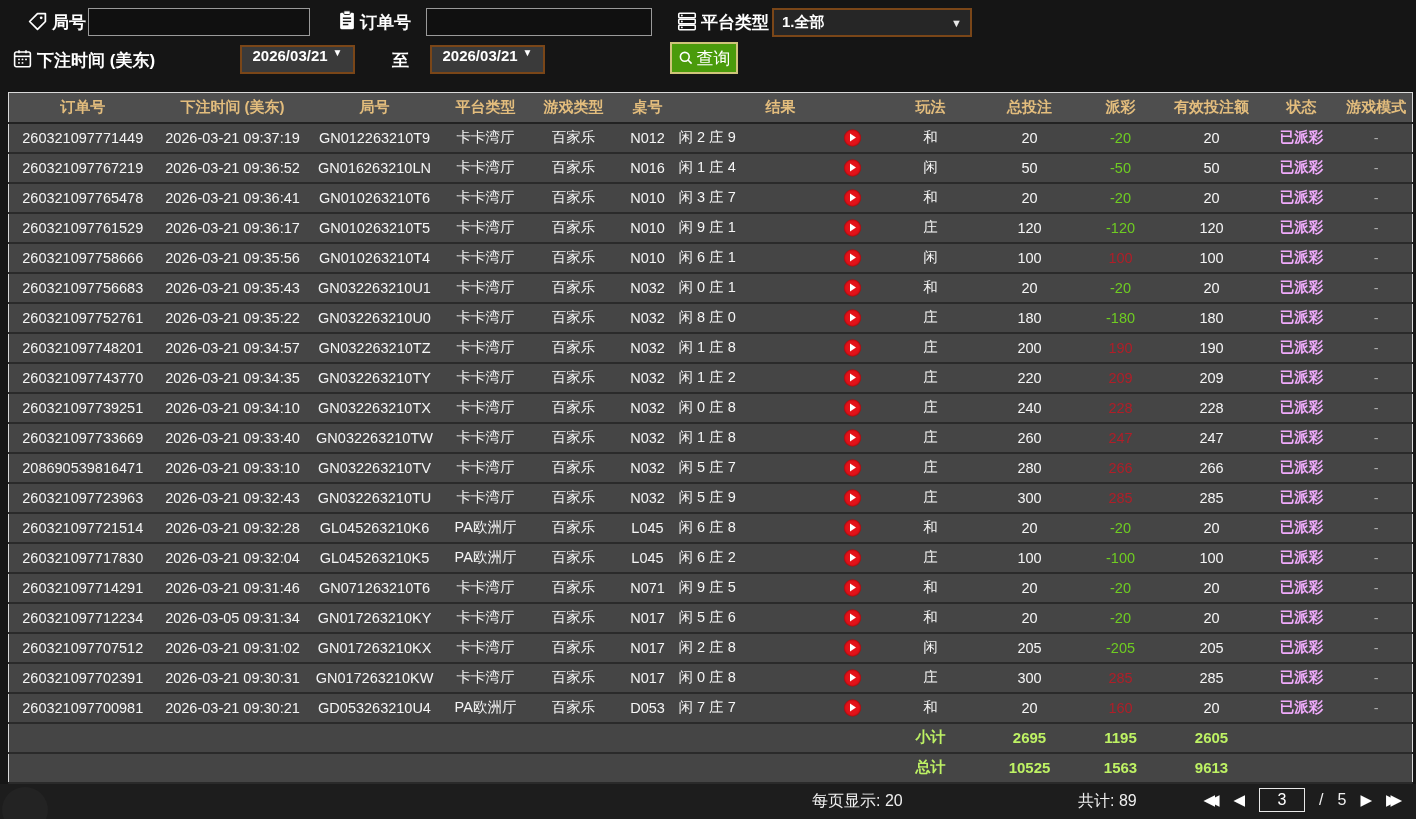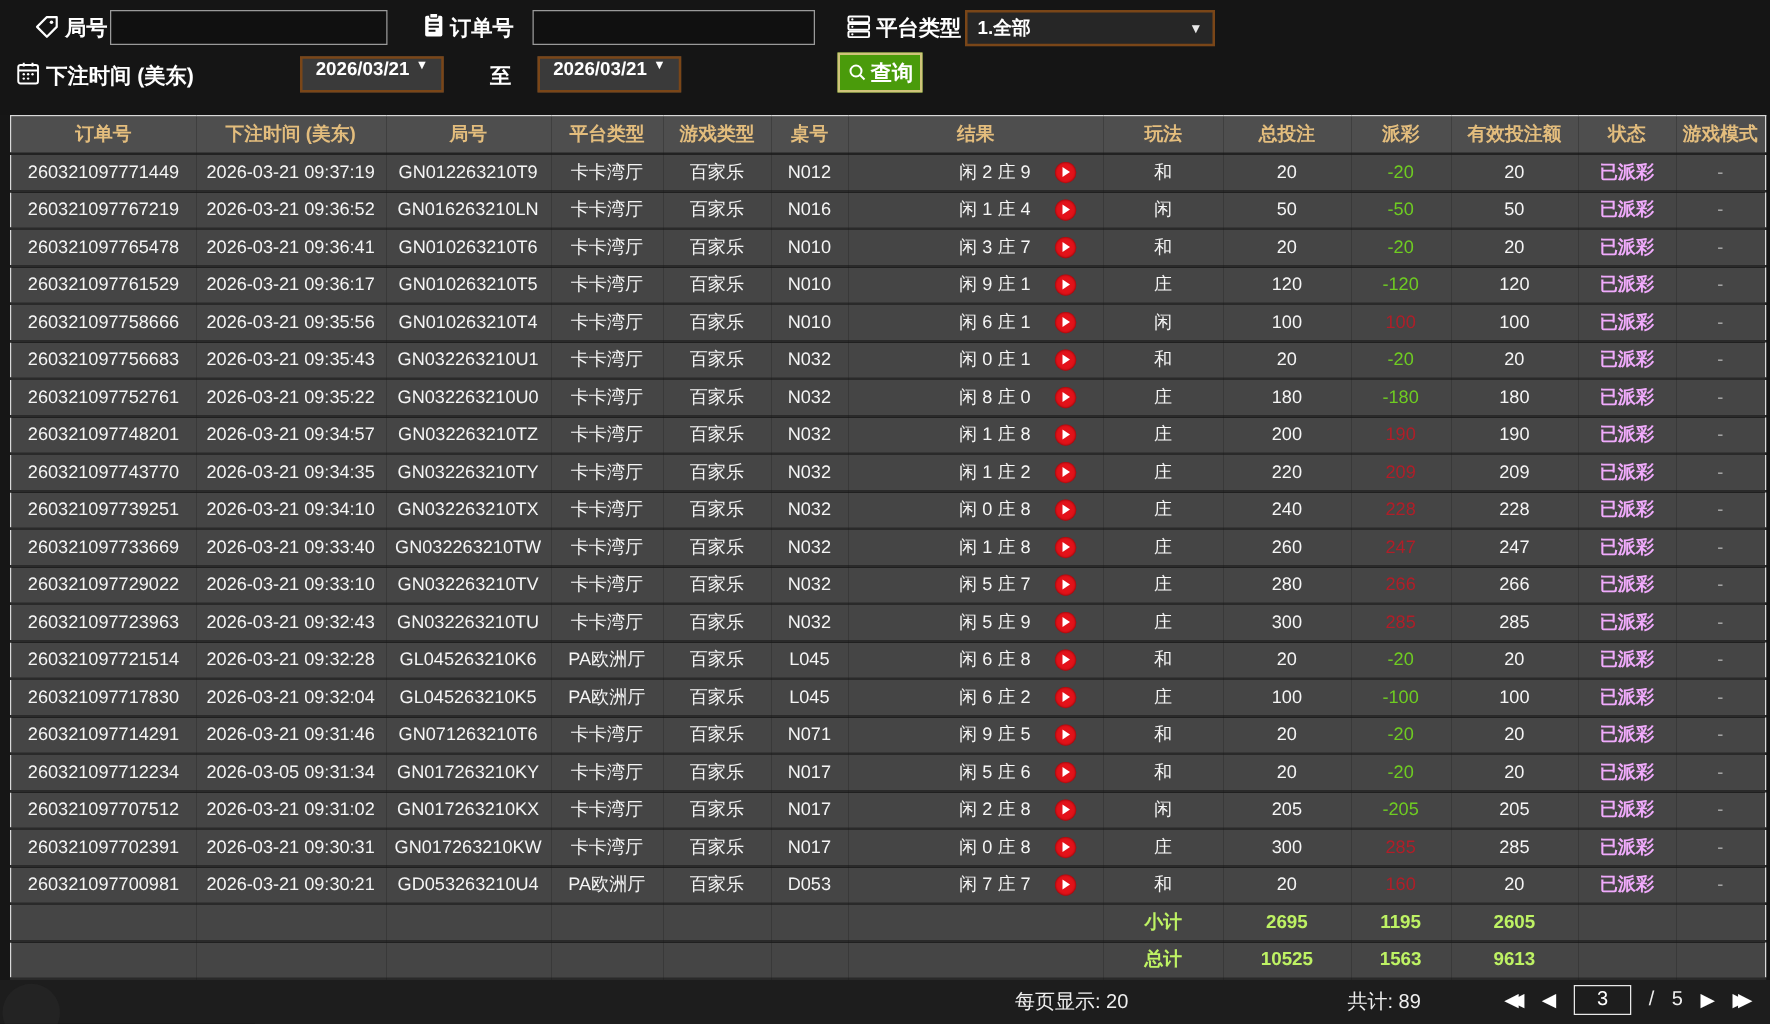--- a/index.html
+++ b/index.html
@@ -27,21 +27,21 @@
   .select-box .arrow { margin-left:auto; font-size:11px; color:#e8e8e8; }
   .date-box {
     position:absolute; height:29px; background:#3a3a3a;
     border:2px solid #7a4618; color:#fff; font-size:15px; font-weight:bold;
     display:flex; justify-content:center; gap:5px; cursor:pointer;
   }
   .date-box .arrow { font-size:10px; }
   .search-btn {
     position:absolute; left:670px; top:42px; width:68px; height:32px;
     background:#4a9b0b; border:2px solid #cfc47a; color:#fff;
-    font-size:17px; font-weight:bold; display:flex; align-items:center;
+    font-size:17px; font-weight:normal; display:flex; align-items:center;
     justify-content:center; gap:3px; cursor:pointer;
     font-family:"Liberation Sans", sans-serif;
   }
   
   .grid {
     position:absolute; top:92px; left:8px; width:1404px;
     border-collapse:collapse; table-layout:fixed;
     border:1px solid #d9d9d9;
   }
   .grid th {
@@ -51,21 +51,21 @@
   .grid td {
     background:#454545; color:#f5f5f5; font-size:14.5px; text-align:center;
     height:30px; border-bottom:2px solid #2a2a2a; white-space:nowrap; overflow:hidden;
   }
   .grid td.neg { color:#6fcc22; }
   .grid td.pos { color:#b01e28; }
   .grid td.status { color:#f0abfc;font-weight:bold; }
   .grid td.dim { color:#aaa; }
   .grid td.tot { color:#bef264; font-weight:bold; font-size:15px; }
   .result-wrap { position:relative; display:flex; align-items:center; width:100%; }
-  .result-text { flex:1; text-align:right; padding-right:58px; }
+  .result-text { flex:1; text-align:left; padding-right:58px; }
   .play-button {
     position:absolute; right:22px; top:50%; transform:translateY(-50%);
     width:17px; height:17px; border-radius:50%; background:#e31219;
     display:flex; align-items:center; justify-content:center; cursor:pointer;
     box-shadow:0 0 2px #600 inset;
   }
   .play-button::after {
     content:""; display:block; margin-left:2px;
     border-left:6px solid #fff; border-top:4px solid transparent; border-bottom:4px solid transparent;
   }
@@ -414,21 +414,21 @@
           </div>
         </td>
         <td>庄</td>
         <td>260</td>
         <td class="pos">247</td>
         <td>247</td>
         <td class="status">已派彩</td>
         <td class="dim">-</td>
       </tr>
       <tr>
-        <td>260321097729022</td>
+        <td>208690539816471</td>
         <td>2026-03-21 09:33:10</td>
         <td>GN032263210TV</td>
         <td>卡卡湾厅</td>
         <td>百家乐</td>
         <td>N032</td>
         <td>
           <div class="result-wrap">
             <span class="result-text">闲 5 庄 7</span>
             <span class="play-button"></span>
           </div>

